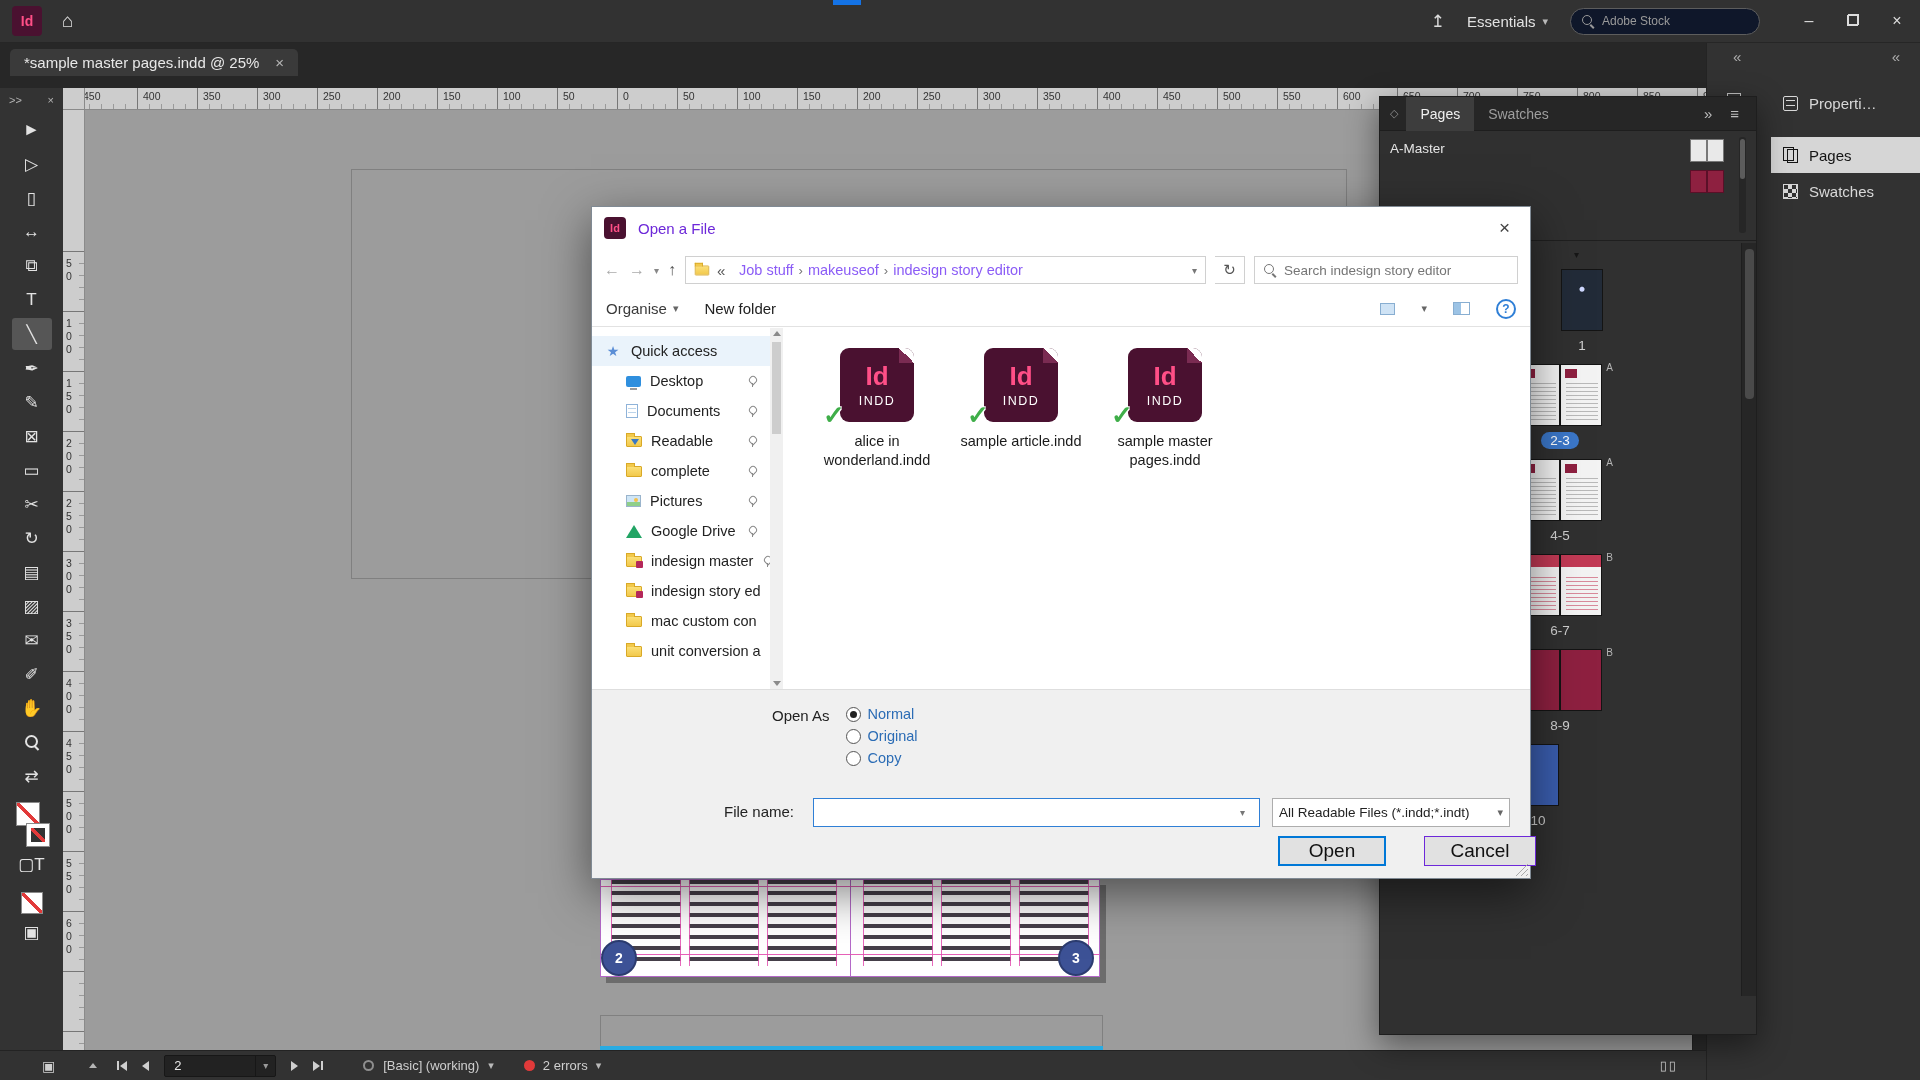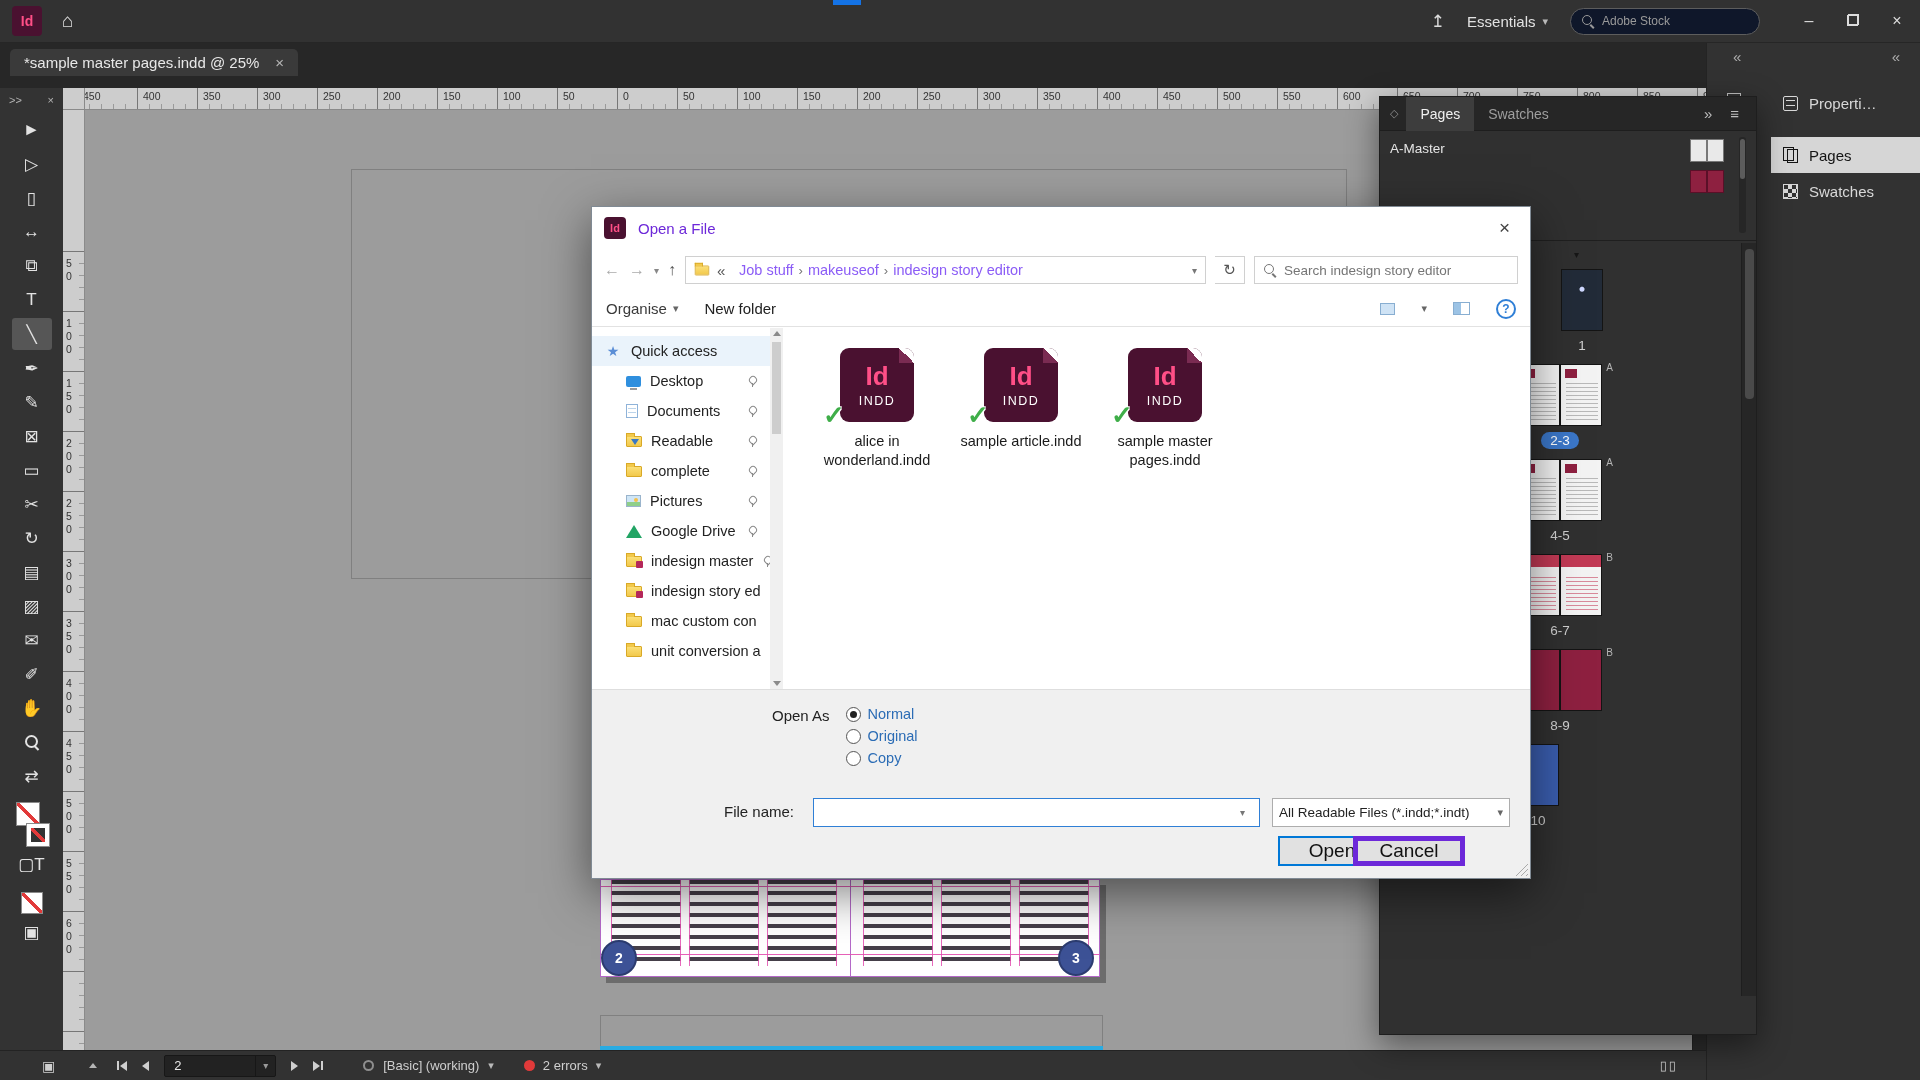--- a/index.html
+++ b/index.html
@@ -262,21 +262,21 @@
   .fn-label{position:absolute;right:736px;top:5px;color:#222}
   .fn-input{position:absolute;left:221px;top:0;width:447px;height:29px;border:1px solid #2f7fd6;padding:0 22px 0 8px;
             font-size:14px;font-family:"Liberation Sans",sans-serif;outline:none}
   .fn-chev{position:absolute;left:648px;top:9px;color:#777;font-size:10px}
   .ft-select{position:absolute;left:680px;top:0;width:238px;height:29px;border:1px solid #adadad;background:#fff;
              display:flex;align-items:center;padding:0 6px;font-size:13.5px;color:#222;gap:4px}
   .ft-text{flex:1;white-space:nowrap;overflow:hidden}
   .btn-row{position:absolute;top:146px;left:0;right:0}
   .btn{position:absolute;height:30px;background:#e1e1e1;display:flex;align-items:center;justify-content:center;font-size:19px;color:#111}
   .btn-open{left:686px;width:108px;border:2px solid var(--win-accent)}
-  .btn-cancel{left:761px;width:112px;border:5px solid #6d28d9}
+  .btn-cancel{left:832px;width:112px;border:1px solid #6d28d9}
   .grip{position:absolute;right:2px;bottom:2px;width:13px;height:13px;
         background:linear-gradient(135deg,transparent 0 50%,#aaa 50% 56%,transparent 56% 70%,#aaa 70% 76%,transparent 76% 90%,#aaa 90% 96%,transparent 96%)}
 </style>
 </head>
 <body>
 
 <div class="appbar">
   <div class="id-logo">Id</div>
   <span class="home">⌂</span>
   <div class="appbar-right">

